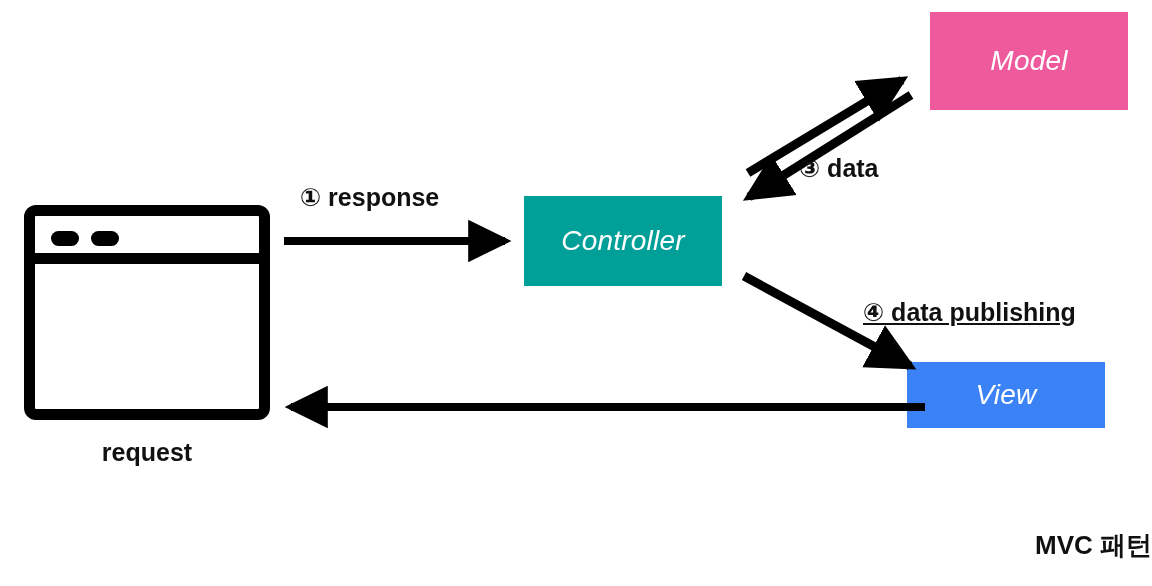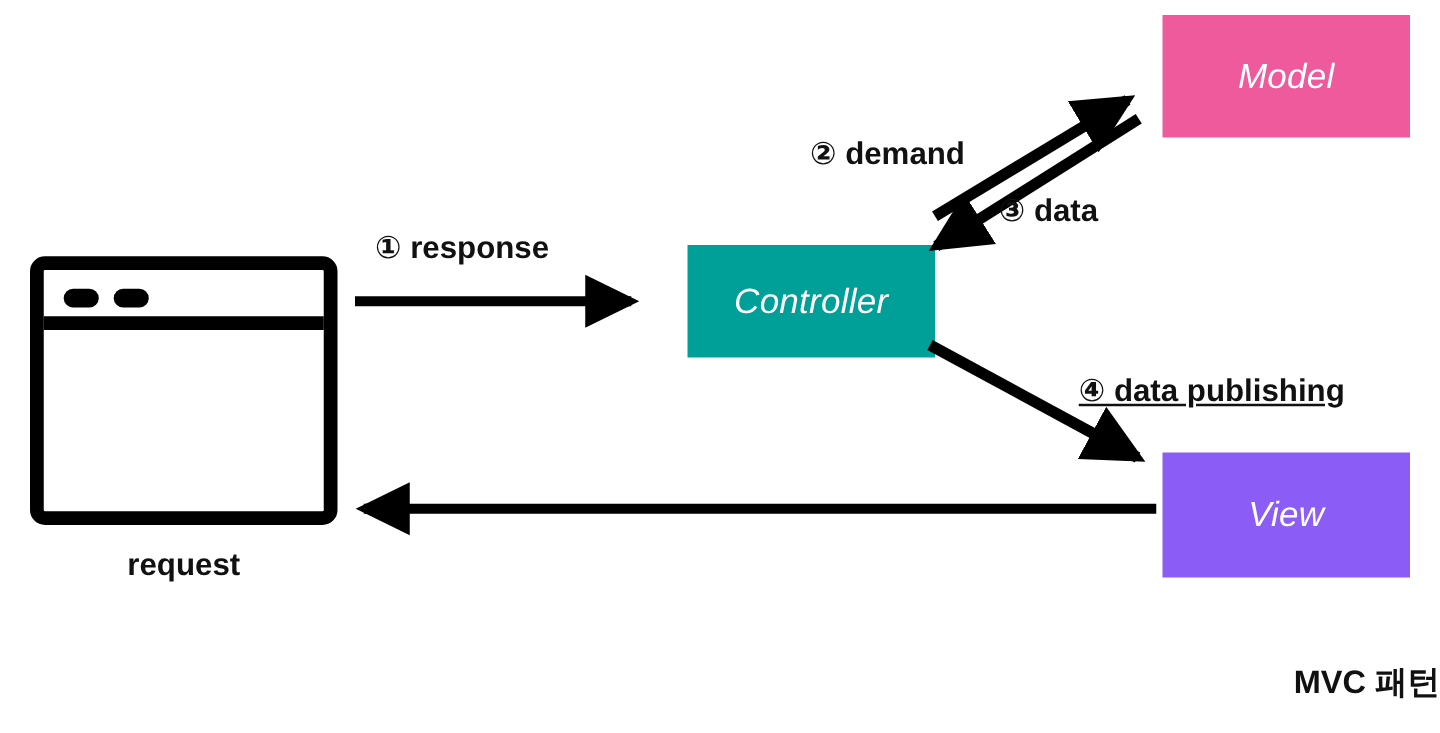--- a/index.html
+++ b/index.html
@@ -33,21 +33,20 @@
     left: 930px;
     top: 12px;
     width: 198px;
     height: 98px;
   }
   #controller-box {
     left: 524px;
     top: 196px;
     width: 198px;
     height: 90px;
-    margin-left: 26px;
   }
   #view-box {
     left: 930px;
     top: 362px;
     width: 198px;
     height: 90px;
   }
   
   #client-icon {
     position: absolute;
@@ -134,21 +133,21 @@
   <div id="client-label">request</div>
 
   <div class="node-box" id="controller-box" style="background: rgb(0, 160, 153); color: rgb(255, 255, 255); left: 524px; top: 196px; width: 198px; height: 90px;">
     <span>Controller</span>
   </div>
 
   <div class="node-box" id="model-box" style="background: rgb(238, 90, 156); color: rgb(255, 255, 255); left: 930px; top: 12px; width: 198px; height: 98px;">
     <span>Model</span>
   </div>
 
-  <div class="node-box" id="view-box" style="background: #8b5cf6; color: rgb(255, 255, 255); left: 930px; top: 362px; width: 198px; height: 100px;">
+  <div class="node-box" id="view-box" style="background: #3b82f6; color: rgb(255, 255, 255); left: 907px; top: 362px; width: 198px; height: 66px;">
     <span>View</span>
   </div>
 
   <svg id="arrows" viewBox="0 0 1152 586">
     <defs>
       <marker id="ah" markerWidth="6" markerHeight="6" refX="4.6" refY="3" orient="auto" markerUnits="strokeWidth">
         <path d="M0,0.35 L5.4,3 L0,5.65 Z" fill="#000000"></path>
       </marker>
     </defs>
 
@@ -157,19 +156,18 @@
     <line x1="748" y1="173" x2="902" y2="80" stroke="#000000" stroke-width="9" marker-end="url(#ah)"></line>
 
     <line x1="911" y1="95" x2="749" y2="197" stroke="#000000" stroke-width="9" marker-end="url(#ah)"></line>
 
     <line x1="744" y1="276" x2="910" y2="366" stroke="#000000" stroke-width="9" marker-end="url(#ah)"></line>
 
     <line x1="925" y1="407" x2="291" y2="407" stroke="#000000" stroke-width="8" marker-end="url(#ah)"></line>
   </svg>
 
   <div class="edge-label" id="label-request">① response</div>
-  <div class="edge-label" id="label-demand">② demand</div>
   <div class="edge-label" id="label-data">③ data</div>
   <div class="edge-label" id="label-publish">④ data publishing</div>
 
   <div id="caption">MVC 패턴</div>
 
 </div>
 
 </body></html>

